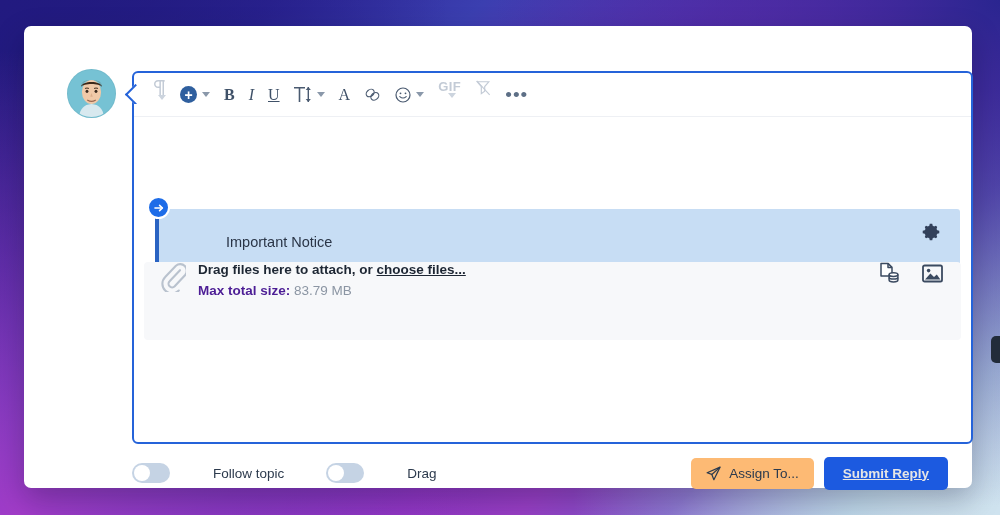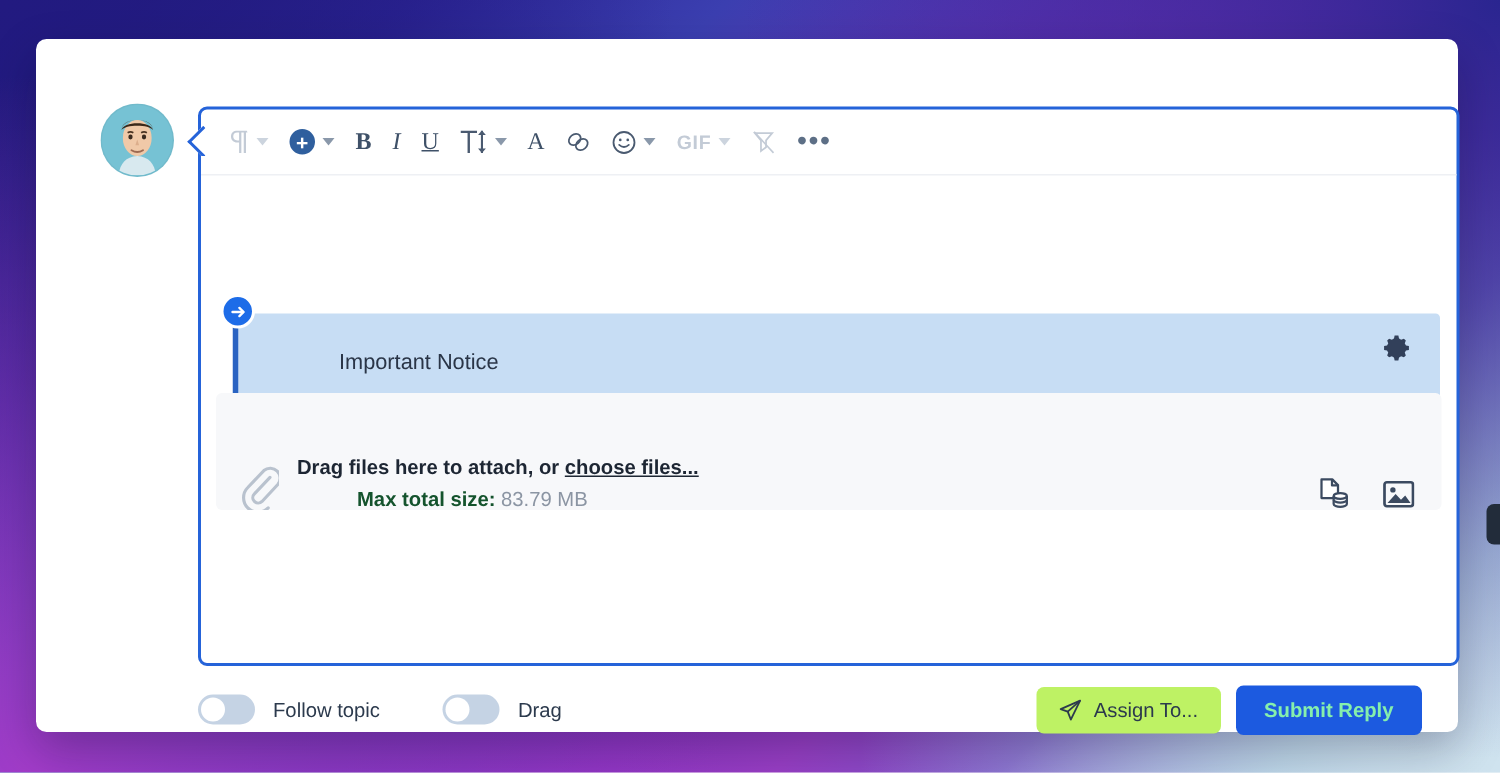--- a/index.html
+++ b/index.html
@@ -110,21 +110,21 @@
     border-bottom: 1px solid #eef0f4;
   }
   .tb-group {
     display: flex;
     align-items: center;
     height: 30px;
     padding: 0 7px;
     cursor: pointer;
     color: #4a5a70;
   }
-  .tb-group.disabled { color: #c3cbd6; cursor: default; }
+  .tb-group.disabled { color: #c3cbd6; cursor: default; flex-direction: column; }
   .tb-ico {
     display: inline-flex;
     align-items: center;
     justify-content: center;
     line-height: 1;
   }
   .caret {
     margin-left: 5px;
     width: 0; height: 0;
     border-left: 4px solid transparent;
@@ -235,42 +235,42 @@
   
   .attach {
     position: absolute;
     left: 10px;
     right: 10px;
     bottom: 9px;
     height: 78px;
     background: #f7f8fa;
     border-radius: 4px;
     display: flex;
-    align-items: flex-end;
+    align-items: flex-start;
     padding: 0 18px 0 16px;
   }
   .clip {
     width: 26px; height: 30px;
     margin-right: 12px;
     flex: 0 0 auto;
     color: #b9c2ce;
   }
   .attach-txt { flex: 1 1 auto; }
   .attach-line1 {
     font-size: 13.5px;
     font-weight: 700;
     color: #1d2633;
     margin-bottom: 6px;
   }
   .attach-line1 u { text-decoration: underline; cursor: pointer; }
   .attach-line2 {
     font-size: 13.5px;
     color: #8b95a3;
   }
-  .attach-line2 b { color: #14532d; font-weight: 700; margin-left: 40px; }
+  .attach-line2 b { color: #4c1d95; font-weight: 700; }
   .attach-icons {
     display: flex;
     align-items: center;
     gap: 22px;
     color: #3b4a60;
   }
   .attach-icons > span { cursor: pointer; display: inline-flex; }
 
   
   .bottom {
@@ -301,48 +301,50 @@
     content: "";
     position: absolute;
     left: 2px; top: 2px;
     width: 16px; height: 16px;
     border-radius: 50%;
     background: #ffffff;
   }
   .toggle-label {
     font-size: 13.5px;
     color: #2c3a4d;
+    margin-left: 31px;
   }
   .spacer { flex: 1 1 auto; }
 
   .btn {
     height: 31px;
     border-radius: 5px;
     display: inline-flex;
     align-items: center;
     justify-content: center;
     font-size: 13.5px;
     cursor: pointer;
     border: none;
     font-family: "Liberation Sans", sans-serif;
   }
   .btn-assign {
-    background: #bef264;
+    background: #fdba74;
     color: #2c3a4d;
     padding: 0 15px;
     margin-right: 10px;
     gap: 8px;
     align-items: center;
   }
   .btn-submit {
     background: #1c5ae0;
-    color: #86efac;
+    color: #e5e5e5;
     font-weight: 700;
     padding: 0 19px;
     height: 33px;
+    text-decoration: underline;
   }
 
   svg { display: block; }
 </style>
 </head>
 <body>
 
 <div class="bg-layer"></div>
 
 <div class="card">

